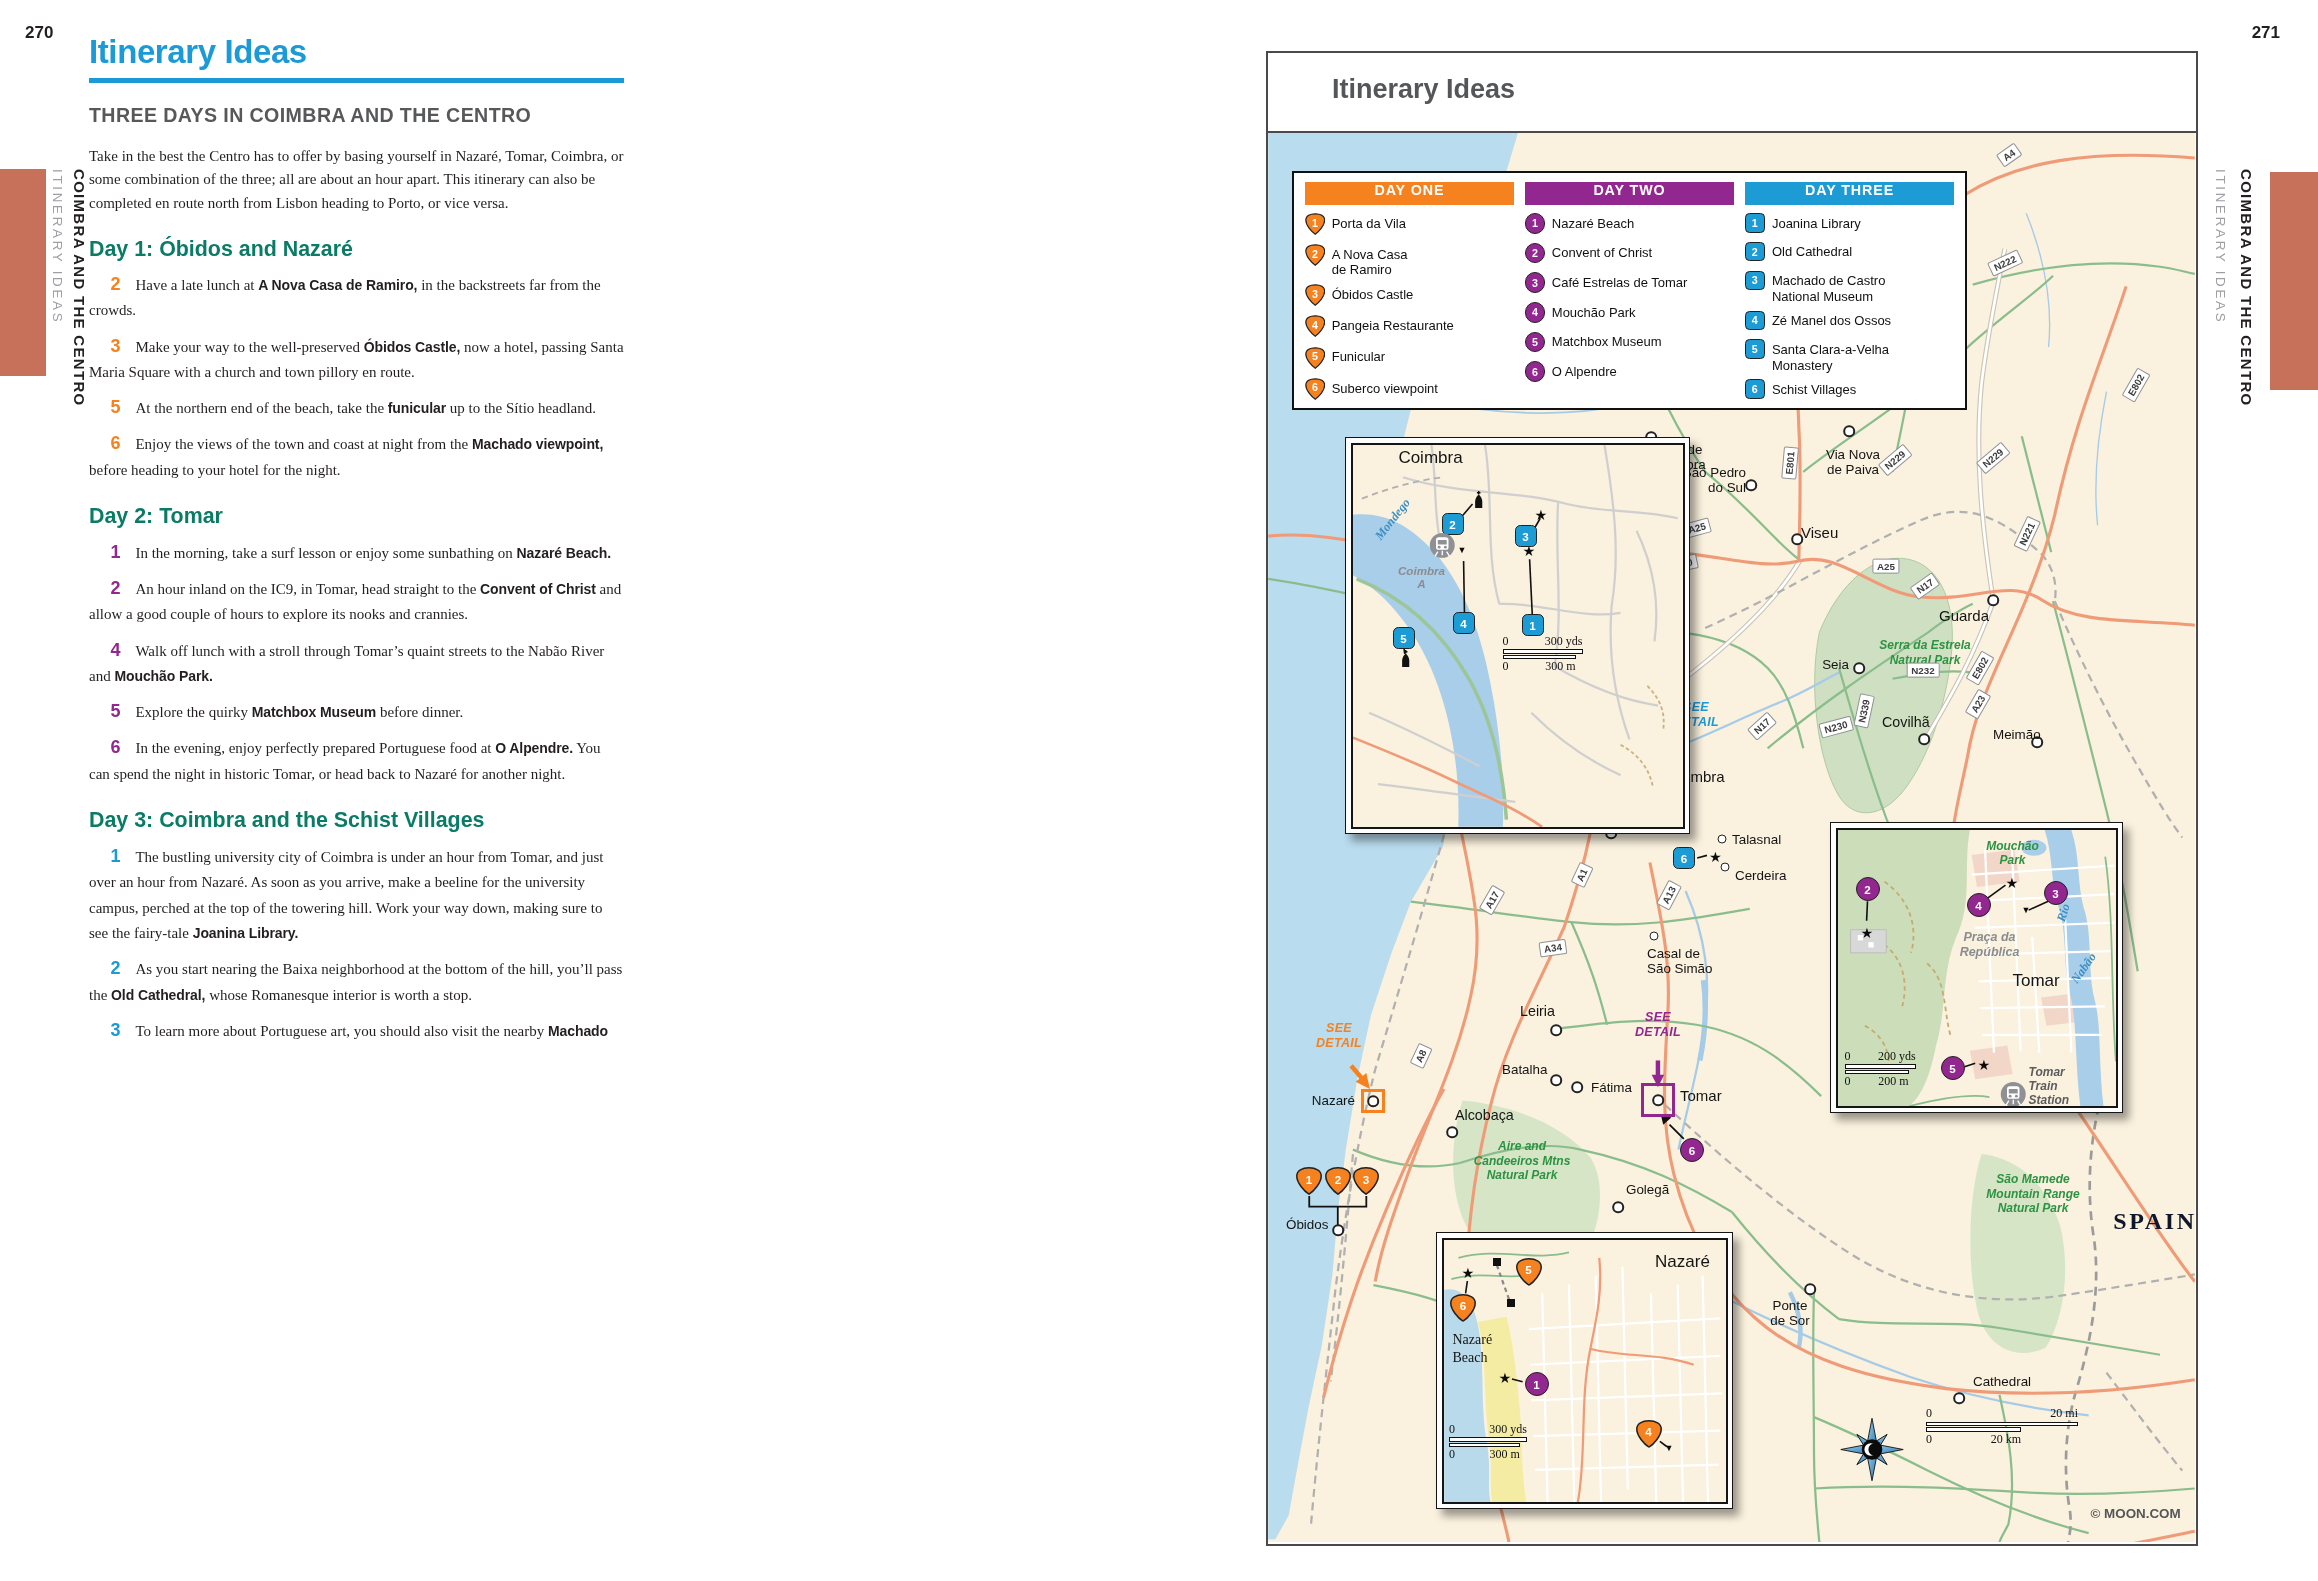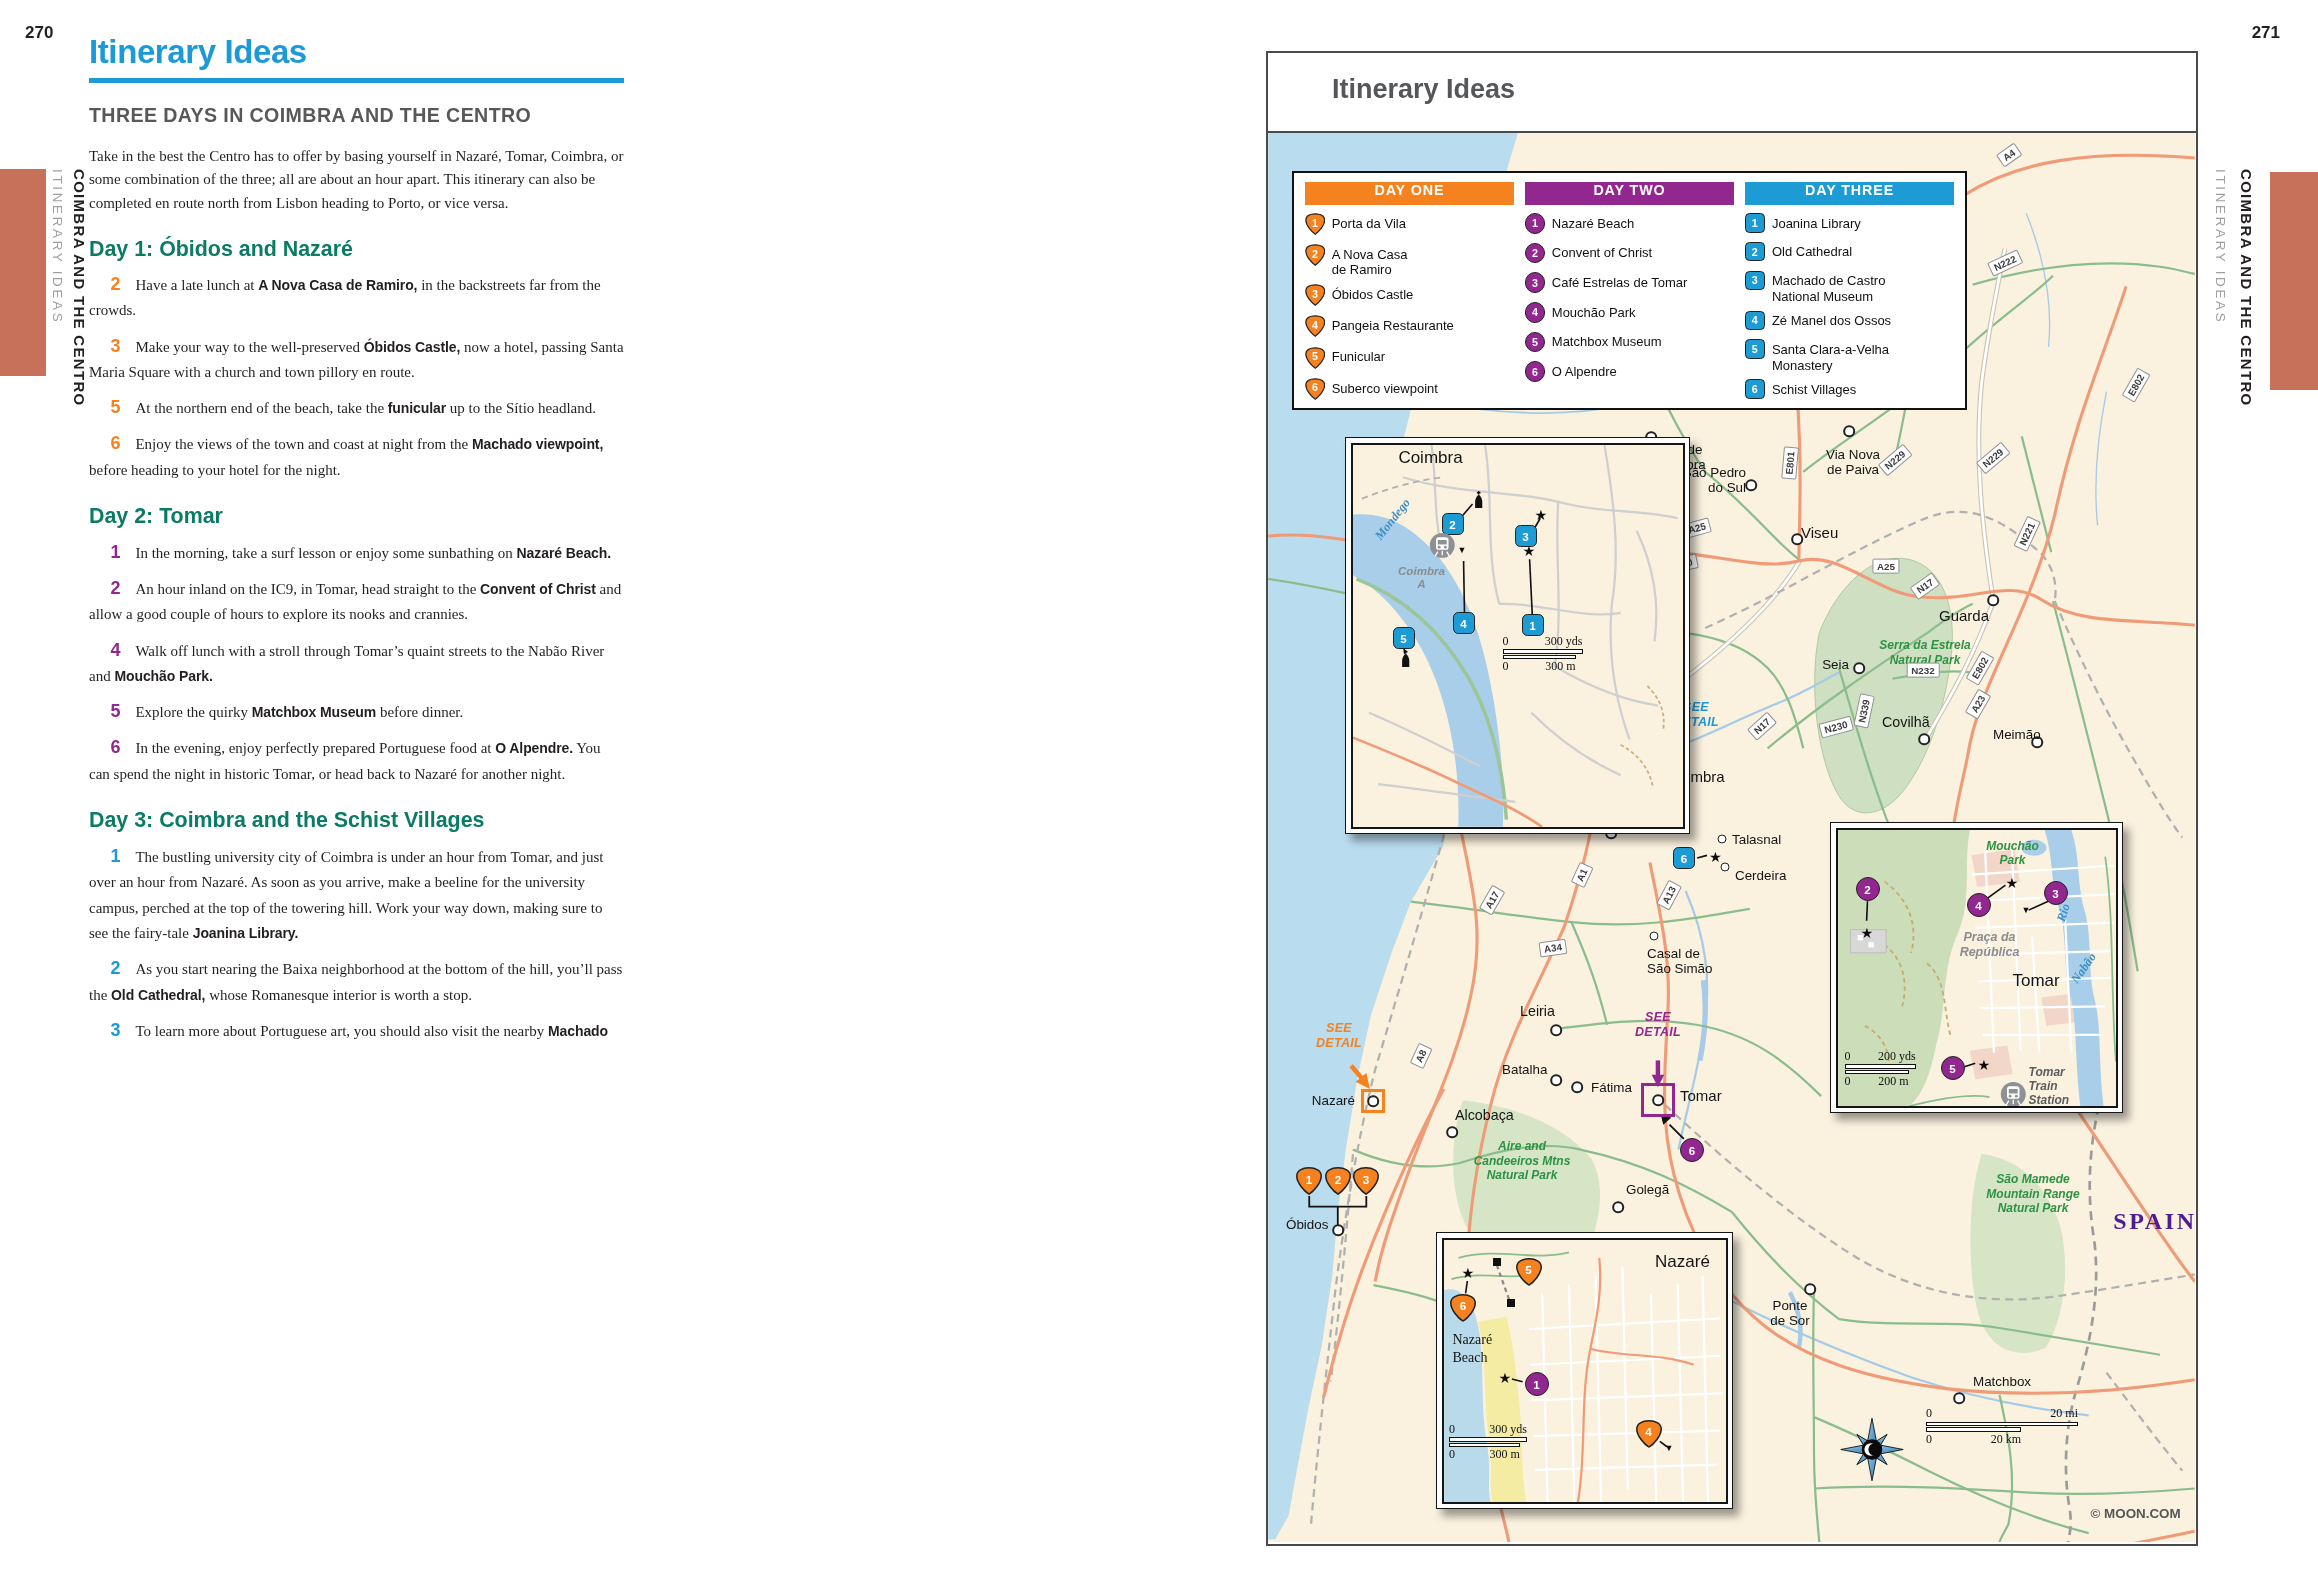--- a/index.html
+++ b/index.html
@@ -32,21 +32,21 @@
   #map-overlay{position:absolute;left:0;top:0;width:100%;height:100%;z-index:2;}
   .copyright{position:absolute;right:14.3px;top:1373px;z-index:2;font:700 13.4px "Liberation Sans",sans-serif;color:#55565A;}
   
   .town-dot{position:absolute;width:11.6px;height:11.6px;background:#fff;border:2.2px solid #222;border-radius:50%;
             transform:translate(-50%,-50%);box-sizing:border-box;z-index:2;}
   .town-dot.dot-sm{width:9px;height:9px;border-width:1.8px;}
   .mlabel{position:absolute;font:400 13.4px/1.15 "Liberation Sans",sans-serif;color:#141414;white-space:pre-line;z-index:3;}
   .a-center{text-align:center;transform:translateX(-50%);}
   .a-right{text-align:right;transform:translateX(-100%);}
   .mlabel.park{font:italic 700 12px/1.22 "Liberation Sans",sans-serif;color:#2E9244;}
-  .mlabel.spain{font:700 24px "Liberation Serif",serif;color:#4c1d95;letter-spacing:2.7px;}
+  .mlabel.spain{font:700 24px "Liberation Serif",serif;color:#0f172a;letter-spacing:2.7px;}
   .mlabel.see{font:italic 700 12.5px/1.2 "Liberation Sans",sans-serif;letter-spacing:0.3px;}
   .mlabel.star{font-size:14.3px;color:#0b0b0b;}
   .mlabel.tri{font-size:9px;color:#0b0b0b;}
   .mlabel.city{font:400 17px "Liberation Sans",sans-serif;}
   .mlabel.river{font:italic 700 12.5px "Liberation Serif",serif;color:#3E8FC4;transform-origin:left top;}
   .mlabel.grayit{font:italic 700 11.6px/1.2 "Liberation Sans",sans-serif;color:#8A8C8F;}
   .mlabel.grayb{font:italic 700 12px/1.18 "Liberation Sans",sans-serif;color:#5B5C5E;}
   .mlabel.serif{font:400 14px/1.35 "Liberation Serif",serif;color:#141414;}
   .shield{position:absolute;font:700 9.8px "Liberation Sans",sans-serif;color:#3c3c3c;background:#fff;
           border:1.3px solid #8F9194;border-radius:1.8px;padding:0.9px 3.6px;z-index:3;white-space:nowrap;}
@@ -269,21 +269,21 @@
           <div class="mlabel a-right" style="left: 87px; top: 960px;">Nazaré</div>
           <div class="town-dot" style="left: 70px; top: 1097px;"></div>
           <div class="mlabel a-left" style="left: 18px; top: 1084px;">Óbidos</div>
           <div class="mlabel a-left" style="left: 412px; top: 954px; font-size: 15px;">Tomar</div>
           <div class="town-dot" style="left: 350px; top: 1074px;"></div>
           <div class="mlabel a-left" style="left: 358px; top: 1049px;">Golegã</div>
           <div class="town-dot" style="left: 542px; top: 1156px;"></div>
           <div class="mlabel a-center" style="left: 522px; top: 1165px;">Ponte
 de Sor</div>
           <div class="town-dot" style="left: 691px; top: 1265px;"></div>
-          <div class="mlabel a-left" style="left: 705px; top: 1241px;">Matchbox</div>
+          <div class="mlabel a-left" style="left: 705px; top: 1241px;">Cathedral</div>
           <div class="mlabel park a-center" style="left: 657px; top: 505px;">Serra da Estrela
 Natural Park</div>
           <div class="mlabel park a-center" style="left: 254px; top: 1006px; font-style: italic;">Aire and
 Candeeiros Mtns
 Natural Park</div>
           <div class="mlabel park a-center" style="left: 765px; top: 1039px;">São Mamede
 Mountain Range
 Natural Park</div>
           <div class="mlabel spain a-center" style="left: 887px; top: 1075px;">SPAIN</div>
           <div class="mlabel see a-center" style="left: 428px; top: 567px; color: rgb(28, 154, 216);">SEE

